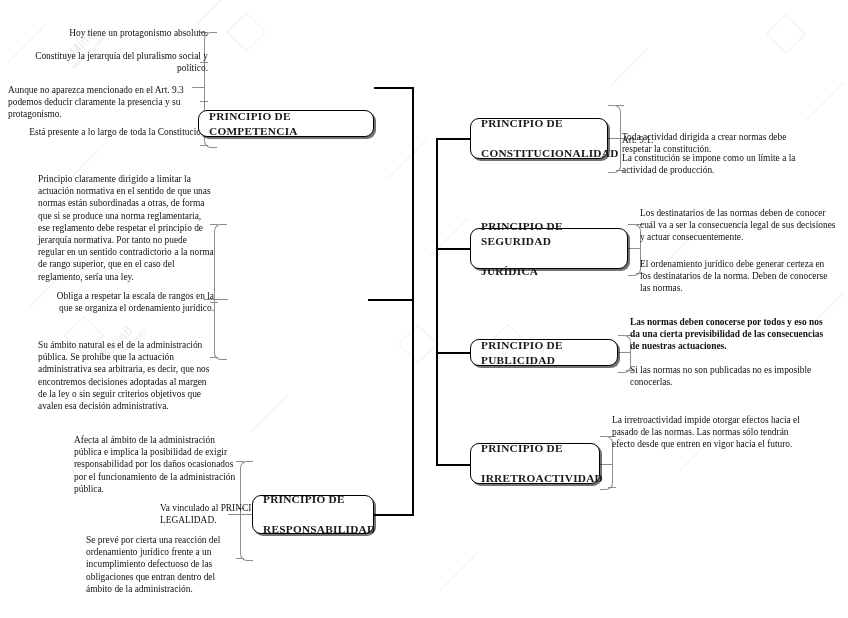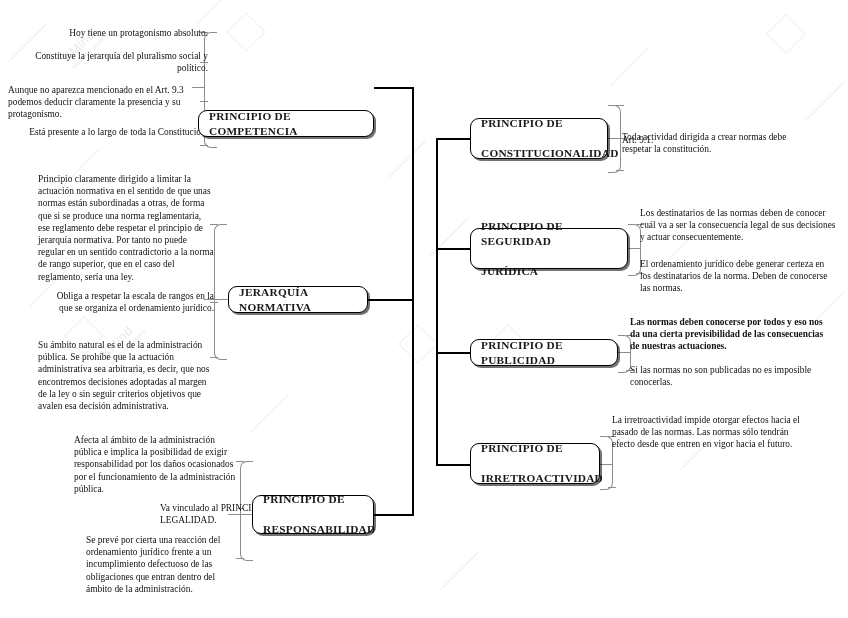--- a/index.html
+++ b/index.html
@@ -107,23 +107,20 @@
 
   <div class="hseg" style="left:436px;top:138px;width:34px;"></div>
   <div class="hseg" style="left:436px;top:248px;width:34px;"></div>
   <div class="hseg" style="left:436px;top:352px;width:34px;"></div>
   <div class="hseg" style="left:436px;top:464px;width:34px;"></div>
 
   <div class="node" style="left:198px;top:74px;width:176px;height:27px;justify-content:center;margin-top:36px;">
     <span>PRINCIPIO DE COMPETENCIA</span>
   </div>
 
-  <div class="node" style="left:228px;top:286px;width:140px;height:27px;justify-content:center;">
-    <span>JERARQUÍA NORMATIVA</span>
-  </div>
 
   <div class="node" style="left:252px;top:495px;width:122px;height:39px;">
     <span>
       <span>PRINCIPIO DE</span><br>
       <span>RESPONSABILIDAD</span>
     </span>
   </div>
 
   <div class="node" style="left:470px;top:118px;width:138px;height:41px;">
     <span>
@@ -183,20 +180,21 @@
 
   <div class="stub" style="left:236px;top:461px;width:8px;"></div>
   <div class="stub" style="left:236px;top:508px;width:8px;"></div>
   <div class="stub" style="left:236px;top:558px;width:8px;"></div>
 
   <div class="bracket right" style="left:608px;top:105px;width:12px;height:66px;"></div>
   <div class="stub" style="left:608px;top:138px;width:14px;"></div>
 
   <div class="leaf" style="left:622px;top:99px;width:196px;margin-top:32px;">Toda actividad dirigida a crear normas debe respetar la constitución.</div>
   <div class="leaf" style="left:622px;top:134px;width:196px;">Art. 9.1.</div>
+  <div class="leaf" style="left:622px;top:152px;width:196px;">La constitución se impone como un límite a la actividad de producción.</div>
 
   <div class="stub" style="left:616px;top:105px;width:8px;"></div>
   <div class="stub" style="left:616px;top:138px;width:8px;"></div>
   <div class="stub" style="left:616px;top:170px;width:8px;"></div>
 
   <div class="bracket right" style="left:628px;top:224px;width:12px;height:50px;"></div>
   <div class="stub" style="left:628px;top:248px;width:12px;"></div>
 
   <div class="leaf" style="left:640px;top:207px;width:200px;">Los destinatarios de las normas deben de conocer cuál va a ser la consecuencia legal de sus decisiones y actuar consecuentemente.</div>
   <div class="leaf" style="left:640px;top:258px;width:196px;">El ordenamiento jurídico debe generar certeza en los destinatarios de la norma. Deben de conocerse las normas.</div>

